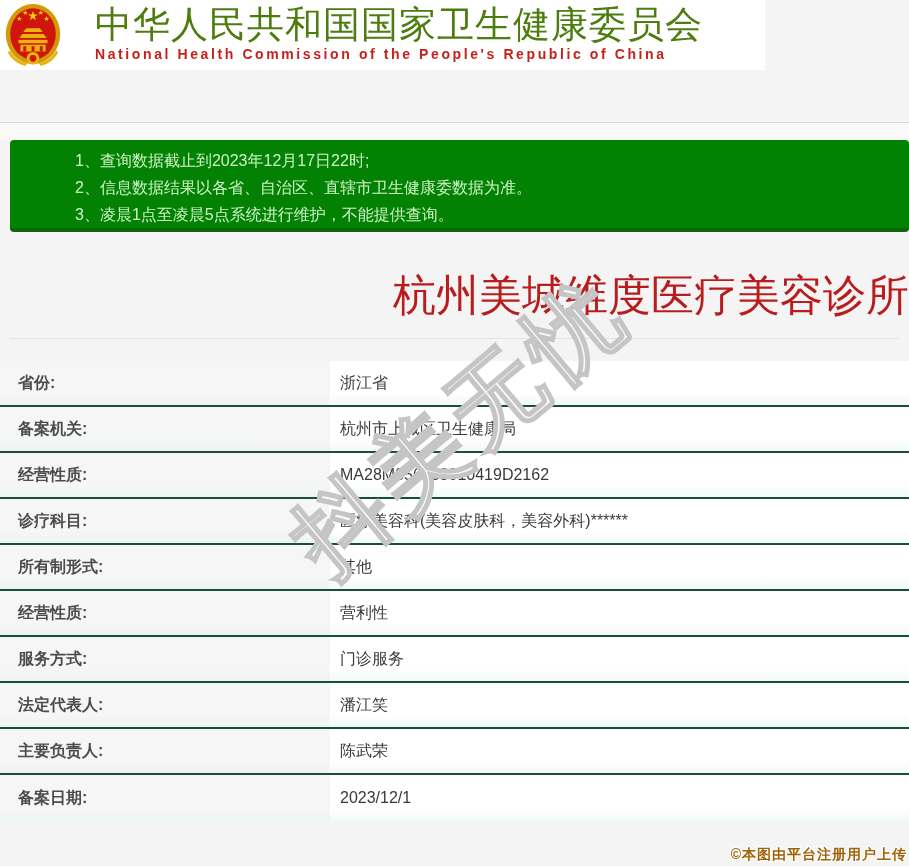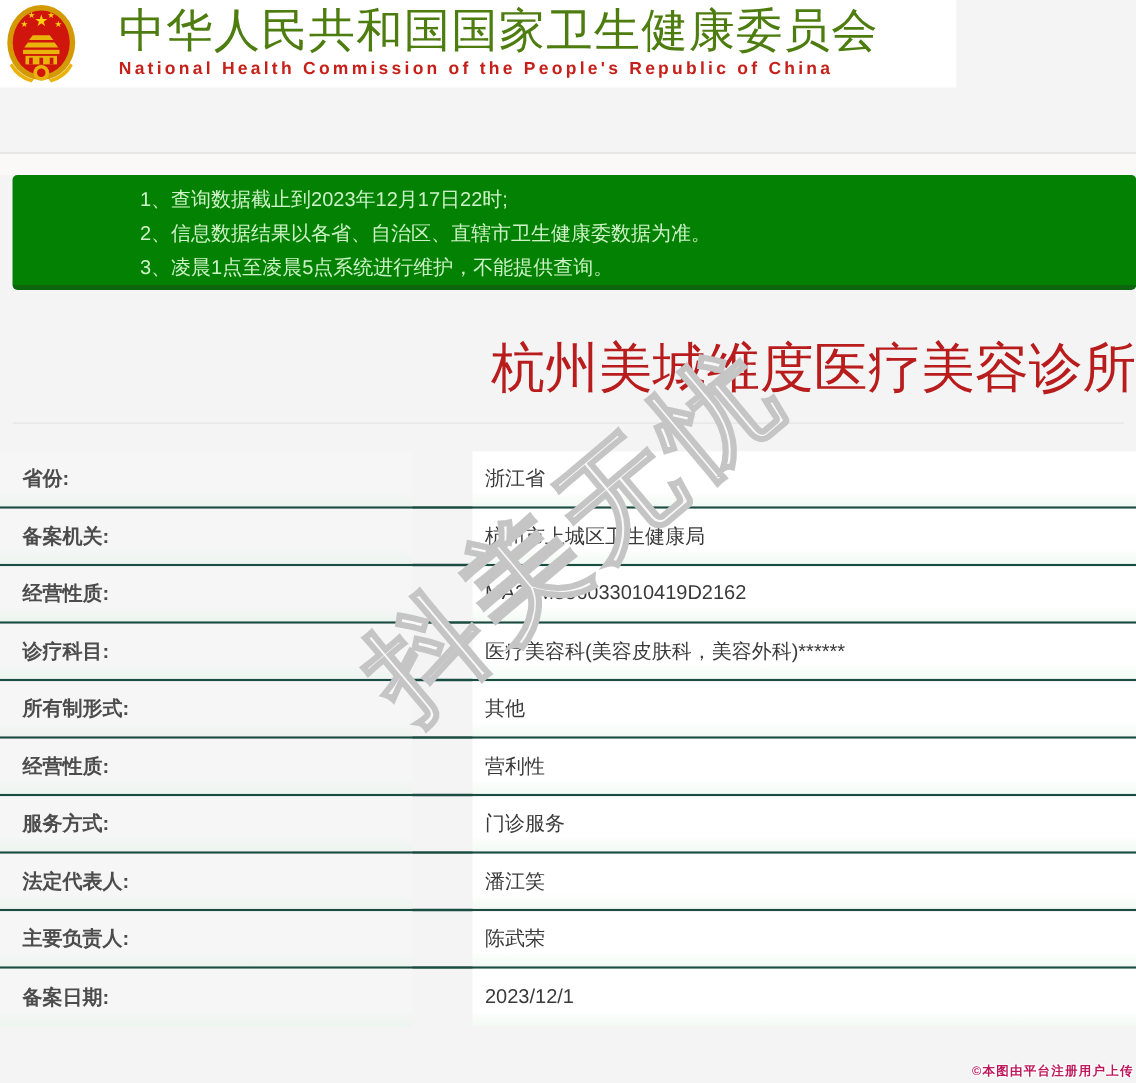--- a/index.html
+++ b/index.html
@@ -29,21 +29,21 @@
   }
   .header-strip {
     position:absolute; top:123px; left:0; width:909px; height:17px; background:#faf9f7;
   }
 
   
   .notice {
     position:absolute; top:140px; left:10px; width:899px; height:92px;
     background:#028102; border-radius:4px;
     border-bottom:4px solid #0d660d; box-sizing:border-box;
-    padding:7px 0 0 102px;
+    padding:7px 0 0 65px;
   }
   .notice-line {
     font-size:16px; line-height:27px; color:#cdf3c6; white-space:nowrap;
   }
 
   
   .inst-title {
     position:absolute; top:270px; left:0; right:0;
     text-align:right; font-size:43px; font-weight:400; color:#b91c1c;
     white-space:nowrap; line-height:50px;
@@ -52,21 +52,20 @@
     position:absolute; top:338px; left:10px; width:889px; height:1px; background:#e3e3e3;
   }
 
   
   .info-table {
     position:absolute; top:361px; left:0; width:909px; height:505px; overflow:hidden;
   }
   .info-row {
     display:flex; height:46px; box-sizing:border-box;
     border-bottom:2px solid #1b4c41;
-    gap:48px;
   }
   .info-row:last-child { border-bottom:none; }
   .cell-label {
     width:330px; box-sizing:border-box; padding-left:18px;
     display:flex; align-items:center;
     background:linear-gradient(180deg,#f6f6f7 72%,#edf5ef 100%);
     font-weight:bold; font-size:16px; color:#4c4c4c;
   }
   .cell-value {
     flex:1; display:flex; align-items:center; padding-left:10px;
@@ -82,21 +81,21 @@
     transform:rotate(-40deg);
     color:rgba(255,255,255,0.88);
     -webkit-text-stroke:2px #c5c5c5;
     text-shadow:0 0 1px #cfcfcf;
     pointer-events:none; z-index:5;
   }
 
   
   .upload-badge {
     position:absolute; right:2px; bottom:2px; z-index:6;
-    font-size:10px; font-weight:bold; color:#be185d; letter-spacing:1px;
+    font-size:14px; font-weight:bold; color:#a16207; letter-spacing:1px;
     text-shadow:-1px -1px 0 #fff, 1px -1px 0 #fff, -1px 1px 0 #fff, 1px 1px 0 #fff;
     text-align:right;
   }
 </style>
 </head>
 <body>
 
 <div class="header-band">
   <svg class="emblem" viewBox="0 0 60 68" aria-hidden="true">
     <ellipse cx="30" cy="33" rx="28" ry="31" fill="#d49a06"></ellipse>

